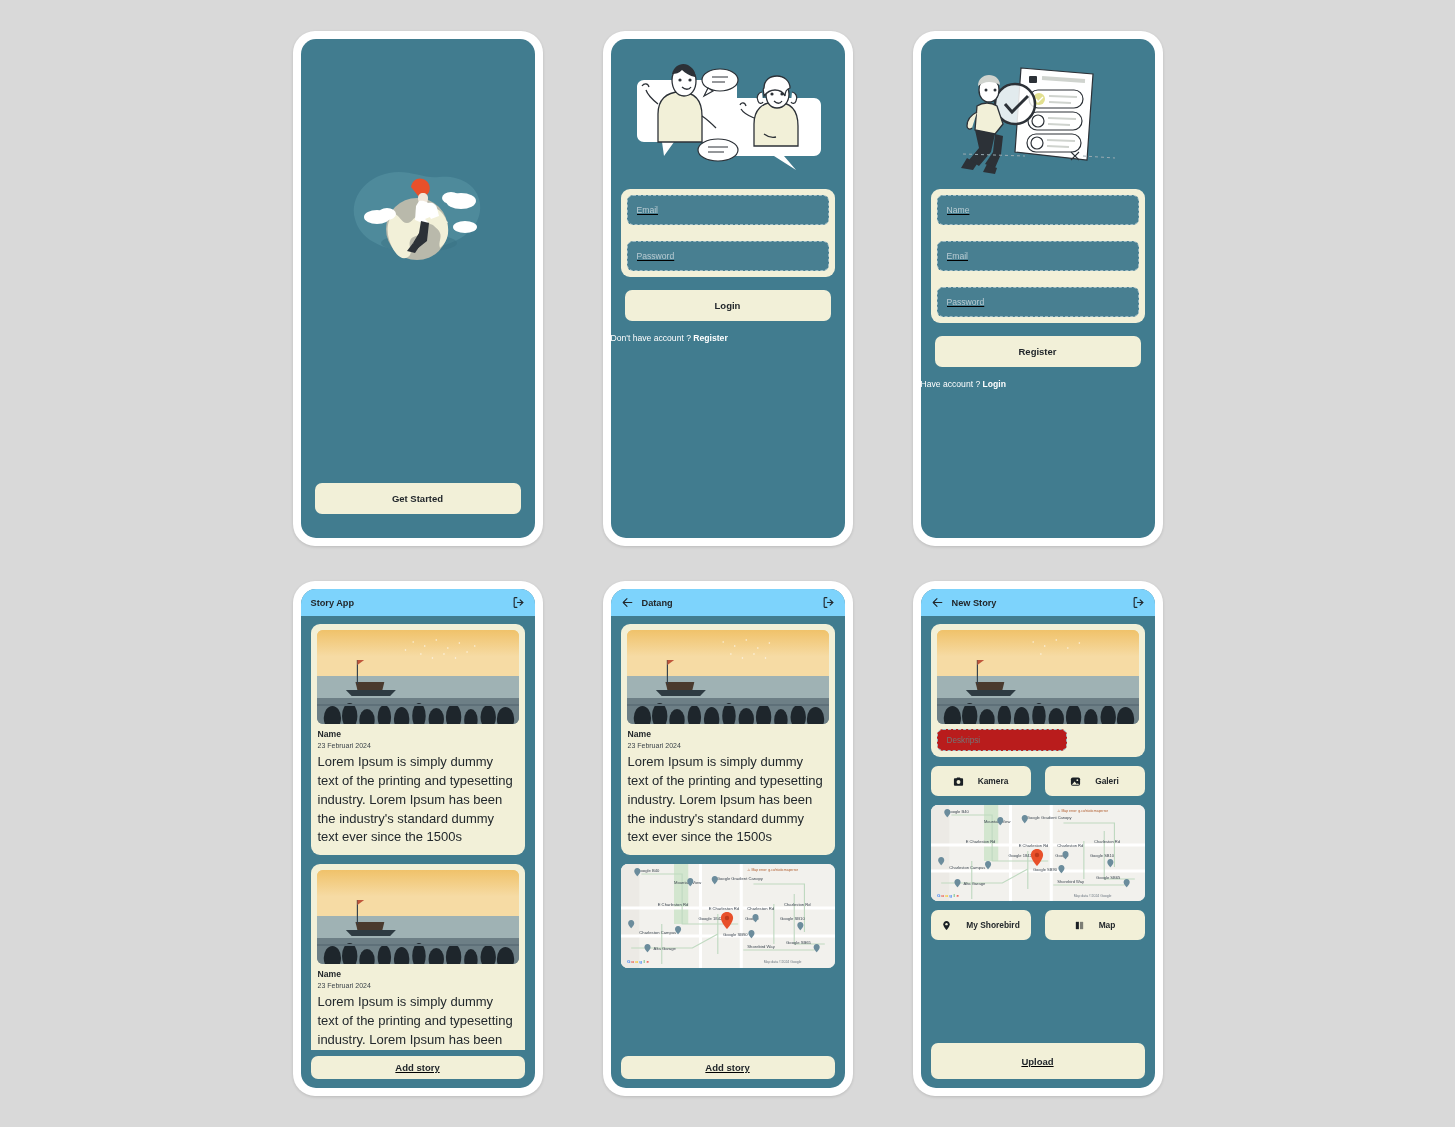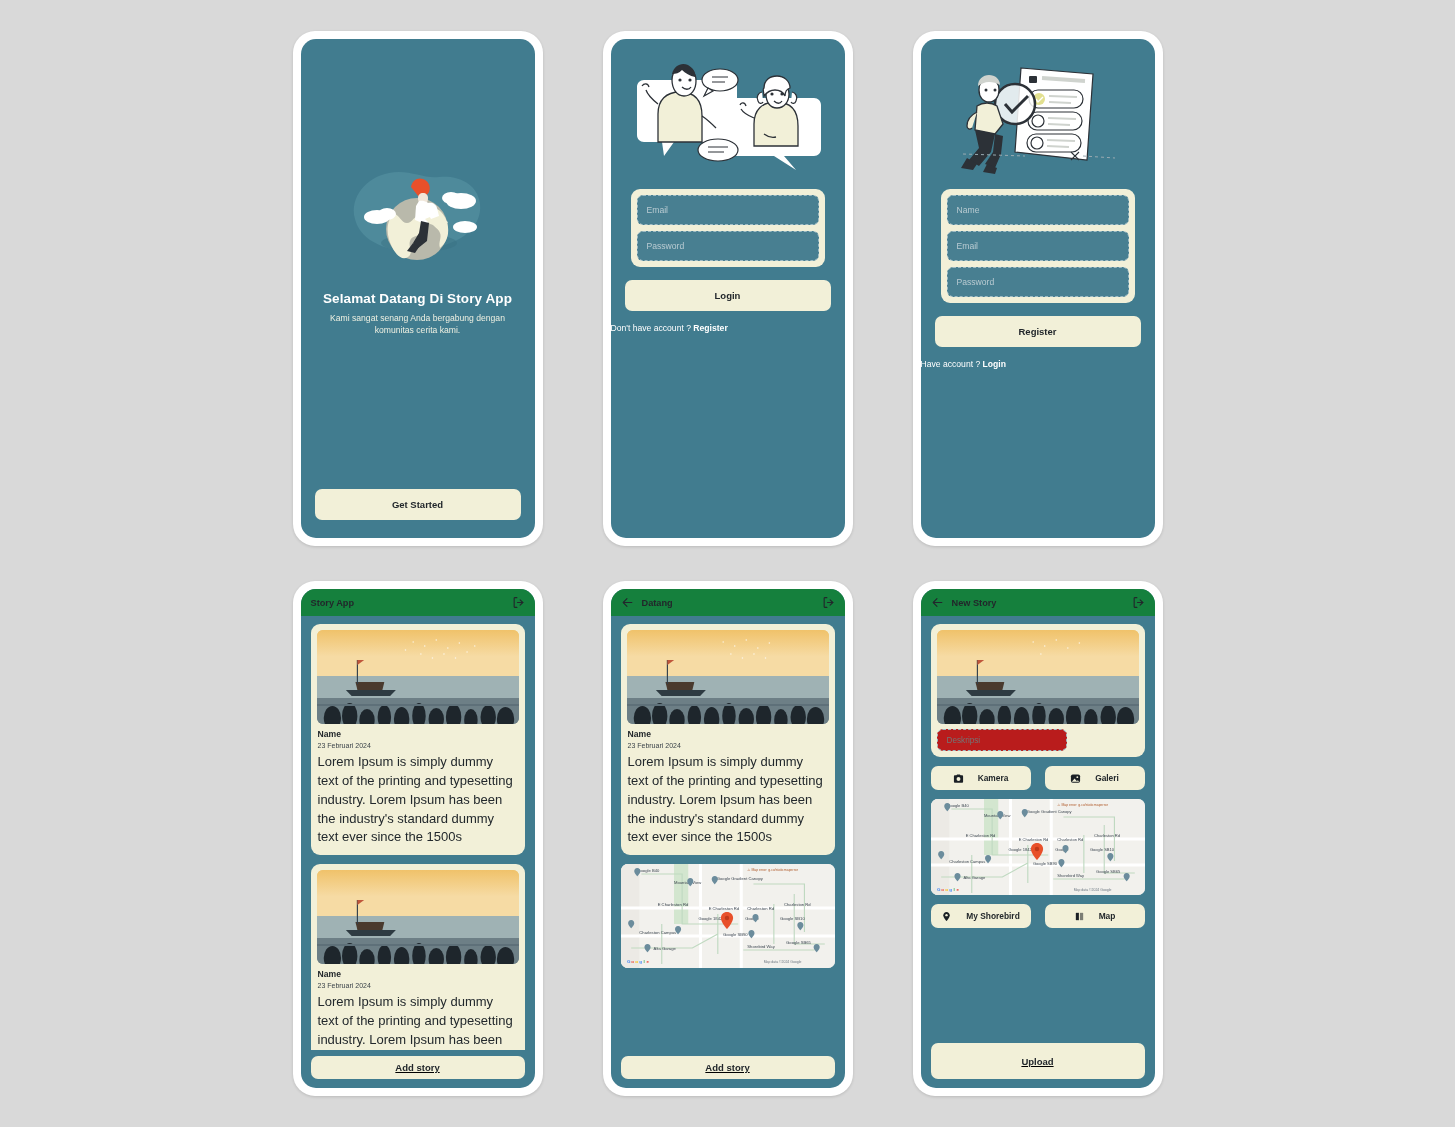--- a/index.html
+++ b/index.html
@@ -58,33 +58,33 @@
     display: flex; align-items: center; justify-content: center;
     cursor: pointer;
   }
   .btn-wide { height: 31px; width: 100%; }
   
   .s1-illu-wrap {
     flex: 0 0 auto; margin-top: 118px;
     display: flex; justify-content: center;
   }
   .s1-text { margin-top: 14px; }
-  .s1-bottom { margin-top: auto; padding: 0 14px 18px; }
+  .s1-bottom { margin-top: auto; padding: 0 14px 24px; }
   
   .auth-illu {
     height: 150px; display: flex; align-items: center; justify-content: center;
     padding-top: 8px;
   }
   .auth-illu.reg { height: 150px; }
   .field-box {
-    margin: 0 20px;
+    margin: 0 10px;
     background: #f2f0d8;
     border-radius: 9px;
     padding: 6px;
-    display: flex; flex-direction: column; gap: 6px;
+    display: flex; flex-direction: column; gap: 16px; text-decoration: underline;
   }
   .field {
     height: 30px;
     background: #487f91;
     border: 1px dashed #9fbcc6;
     border-radius: 6px;
     display: flex; align-items: center;
     padding: 0 9px;
     font-size: 8.6px;
     color: #b9cbd2;
@@ -93,21 +93,21 @@
   }
   .field::placeholder { color: #b9cbd2; }
   .auth-btn-wrap { margin: 13px 14px 0; }
   .auth-foot {
     text-align: left; font-size: 8.6px; color: #ffffff;
     margin-top: 12px;
   }
   .auth-foot b { font-weight: bold; }
   
   .appbar {
-    background: #15803d;
+    background: #7dd3fc;
     height: 27px;
     display: flex; align-items: center;
     padding: 0 10px;
     gap: 8px;
     flex: 0 0 auto;
   }
   .appbar-title { font-size: 9.2px; font-weight: bold; color: #22272b; }
   .appbar-spacer { flex: 1; }
   .body-scroll {
     flex: 1; overflow: hidden; padding: 8px 10px 0;
@@ -134,21 +134,21 @@
     margin-top: 5px;
     height: 22px;
     background: #b91c1c;
     border: 1px dashed #9fbcc6;
     border-radius: 6px;
     display: flex; align-items: center; padding: 0 9px;
     font-size: 8.2px; color: #b3c7cf;
     font-family: "Liberation Sans", sans-serif; outline: none;
   }
   .row2 { display: flex; gap: 14px; }
-  .row2 .btn { flex: 1; height: 24px; font-size: 8.4px; font-weight: bold; gap: 14px; }
+  .row2 .btn { flex: 1; height: 30px; font-size: 8.4px; font-weight: bold; gap: 14px; }
   .map-box {
     height: 96px; border-radius: 7px; overflow: hidden;
     position: relative; background: #f1f0ec;
   }
   .map-box.detail { height: 104px; }
   svg { display: block; }
 </style>
 </head>
 <body>
 
@@ -172,24 +172,20 @@
           <path d="M78 30c1-7 7-10 12-8 6 2 8 8 6 13-2 4-6 5-10 5" fill="#e8502a"></path>
           <path d="M90 36c3 0 5 2 5 5 0 4-2 6-5 6-3 0-5-2-5-6 0-3 2-5 5-5z" fill="#f1e7da"></path>
           <path d="M86 44c5-1 10 1 12 6l4 12-10 5-10-4 1-14z" fill="#ffffff"></path>
           <path d="M92 62l10-4 13 7-4 6-14-4z" fill="#f2f0d8"></path>
           <path d="M88 64l8 2-2 18-10 8-4-6 6-10z" fill="#2c3137"></path>
           <path d="M80 86l6 4-4 6-8-2z" fill="#2c3137"></path>
           <path d="M95 46c4-1 8 1 9 5l2 8-8 3-5-9z" fill="#ffffff"></path>
         </svg>
       </div>
 
-      <div class="s1-text">
-        <div class="title-lg">Selamat Datang Di Story App</div>
-        <div class="sub">Kami sangat senang Anda bergabung dengan komunitas cerita kami.</div>
-      </div>
 
       <div class="s1-bottom">
         <button class="btn btn-wide">Get Started</button>
       </div>
     </div>
   </div>
 
   <div class="phone">
     <div class="screen">
 

